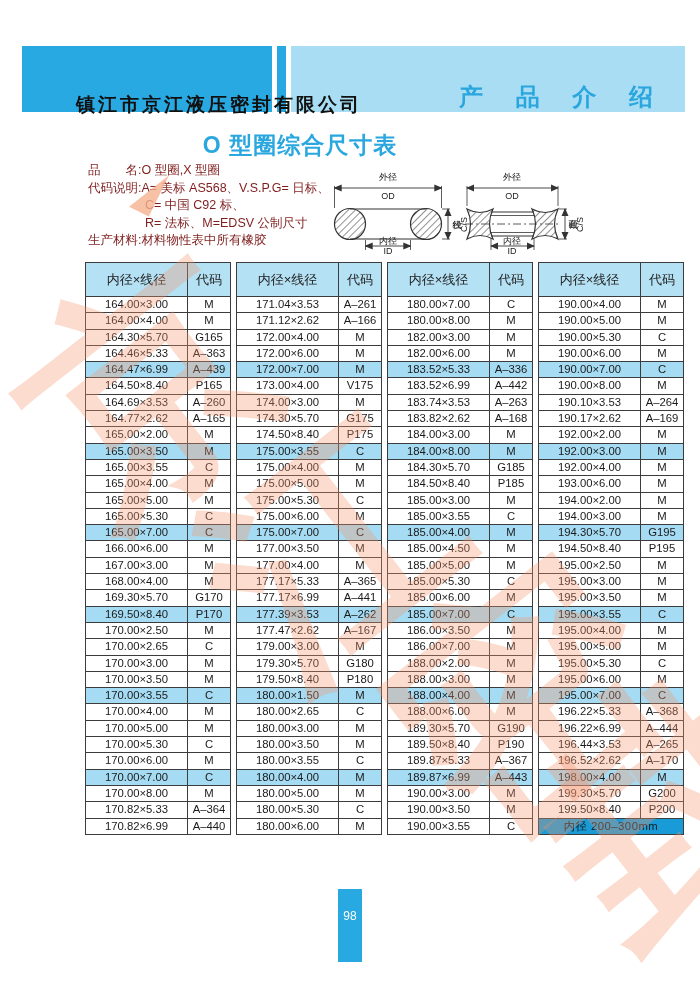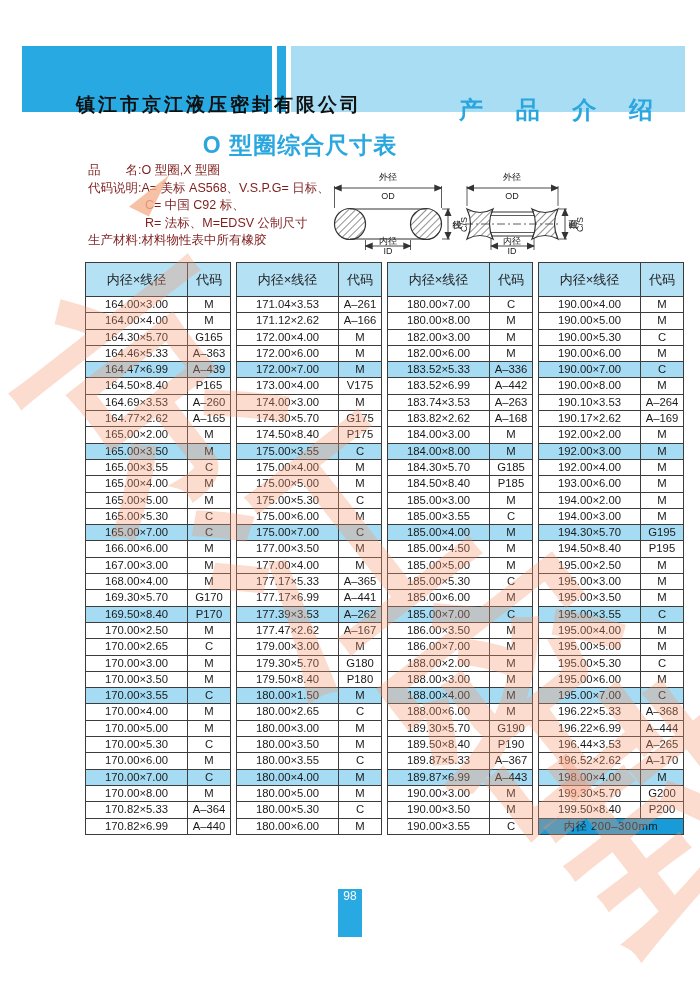--- a/index.html
+++ b/index.html
@@ -13,21 +13,21 @@
   
   .hdr-left  { position:absolute; left:22px;  top:46px; width:250px; height:66px; background:#29a9e1; }
   .hdr-strip { position:absolute; left:277px; top:46px; width:9px;   height:66px; background:#29a9e1; }
   .hdr-right { position:absolute; left:291px; top:46px; width:394px; height:66px; background:#a9ddf3; }
   .company-name {
     position:absolute; left:76px; top:92px; width:300px;
     font-family:"DejaVu Serif", serif; font-weight:bold;
     font-size:19px; letter-spacing:3px; color:#101010; white-space:nowrap;
   }
   .section-title {
-    position:absolute; left:440px; top:94px; width:245px; text-align:center;
+    position:absolute; left:440px; top:81px; width:245px; text-align:center;
     color:#2aa6de; font-size:24px; font-weight:bold; letter-spacing:13px; white-space:nowrap;
   }
   .page-title {
     position:absolute; left:0; top:130px; width:600px; text-align:center;
     color:#2aa7de; font-size:23px; font-weight:bold; letter-spacing:1px;
   }
   
   .info { position:absolute; left:88px; top:162px; width:260px; font-size:12.5px; color:#7f1d1d; line-height:17.5px; }
   .info .indent { padding-left:57px; }
   
@@ -50,22 +50,22 @@
     position:absolute; font-family:"DejaVu Serif", serif; font-weight:bold;
     color:rgba(242,150,108,0.33); transform:rotate(-38deg); line-height:1;
   }
   .wm-tri {
     position:absolute; left:138px; top:168px; width:0; height:0;
     border-left:22px solid transparent; border-bottom:46px solid rgba(245,178,142,0.8);
     transform:rotate(26deg);
   }
   
   .page-badge {
-    position:absolute; left:338px; top:889px; width:24px; height:48px;
-    background:#29a9e1; color:#fff; font-size:12px; text-align:center; padding-top:0;
+    position:absolute; left:338px; top:889px; width:24px; height:73px;
+    background:#29a9e1; color:#fff; font-size:12px; text-align:center; padding-top:20px;
   }
 </style>
 </head>
 <body>
 
 <div class="hdr-left"></div>
 <div class="hdr-strip"></div>
 <div class="hdr-right"></div>
 <div class="company-name">镇江市京江液压密封有限公司</div>
 <div class="section-title">产 品 介 绍</div>

